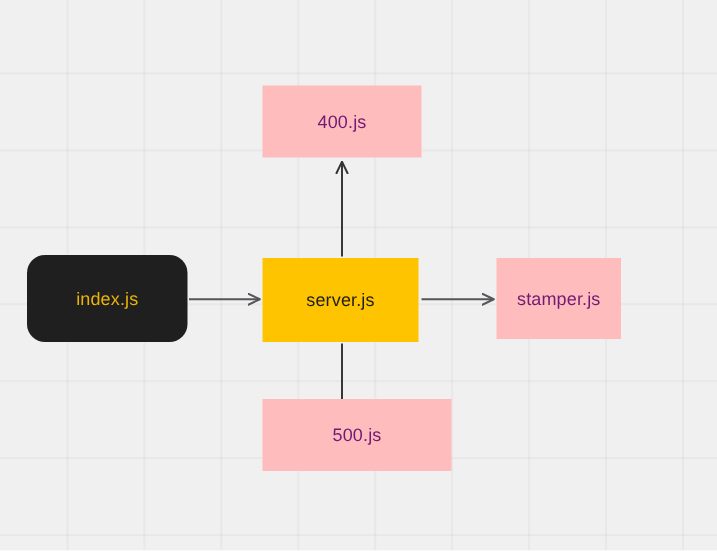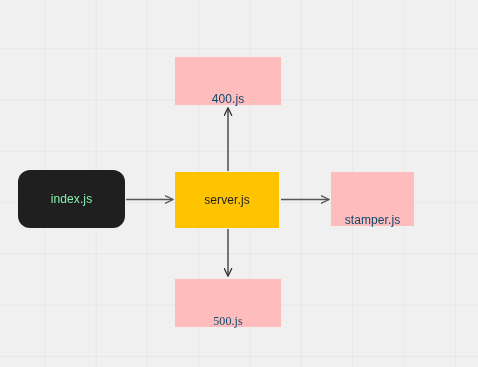--- a/index.html
+++ b/index.html
@@ -41,38 +41,37 @@
     letter-spacing: 0.1px;
     text-align: center;
     user-select: none;
   }
   .node-label {
     display: block;
     white-space: nowrap;
   }
   .node-dark {
     background: #1f1f1f;
-    color: #86efac;
+    color: #eab308;
     border-radius: 12px;
   }
   .node-yellow {
     background: #ffc400;
     color: #1d1d1f;
     border-radius: 0;
   }
   .node-pink {
     background: #ffbcbc;
-    color: #0c4a6e;
+    color: #701a75;
     border-radius: 0;
-    align-items: flex-end;
   }
   #node-index   { left: 18px;  top: 170px; width: 107px; height: 58px; }
   #node-server  { left: 175px; top: 172px; width: 104px; height: 56px; }
   #node-400     { left: 175px; top: 57px;  width: 106px; height: 48px; }
-  #node-500     { left: 175px; top: 279px; width: 106px; height: 48px; font-family: Liberation Serif, serif; }
+  #node-500     { left: 175px; top: 266px; width: 126px; height: 48px; }
   #node-stamper { left: 331px; top: 172px; width: 83px; height: 54px; }
 </style>
 </head>
 <body>
 
 <div id="canvas">
 
   <svg class="edges-layer" width="478" height="367" viewBox="0 0 478 367" xmlns="http://www.w3.org/2000/svg">
     <defs>
       <marker id="arrow-gray" markerWidth="9" markerHeight="9" refX="8" refY="4.5" orient="auto" markerUnits="userSpaceOnUse">

